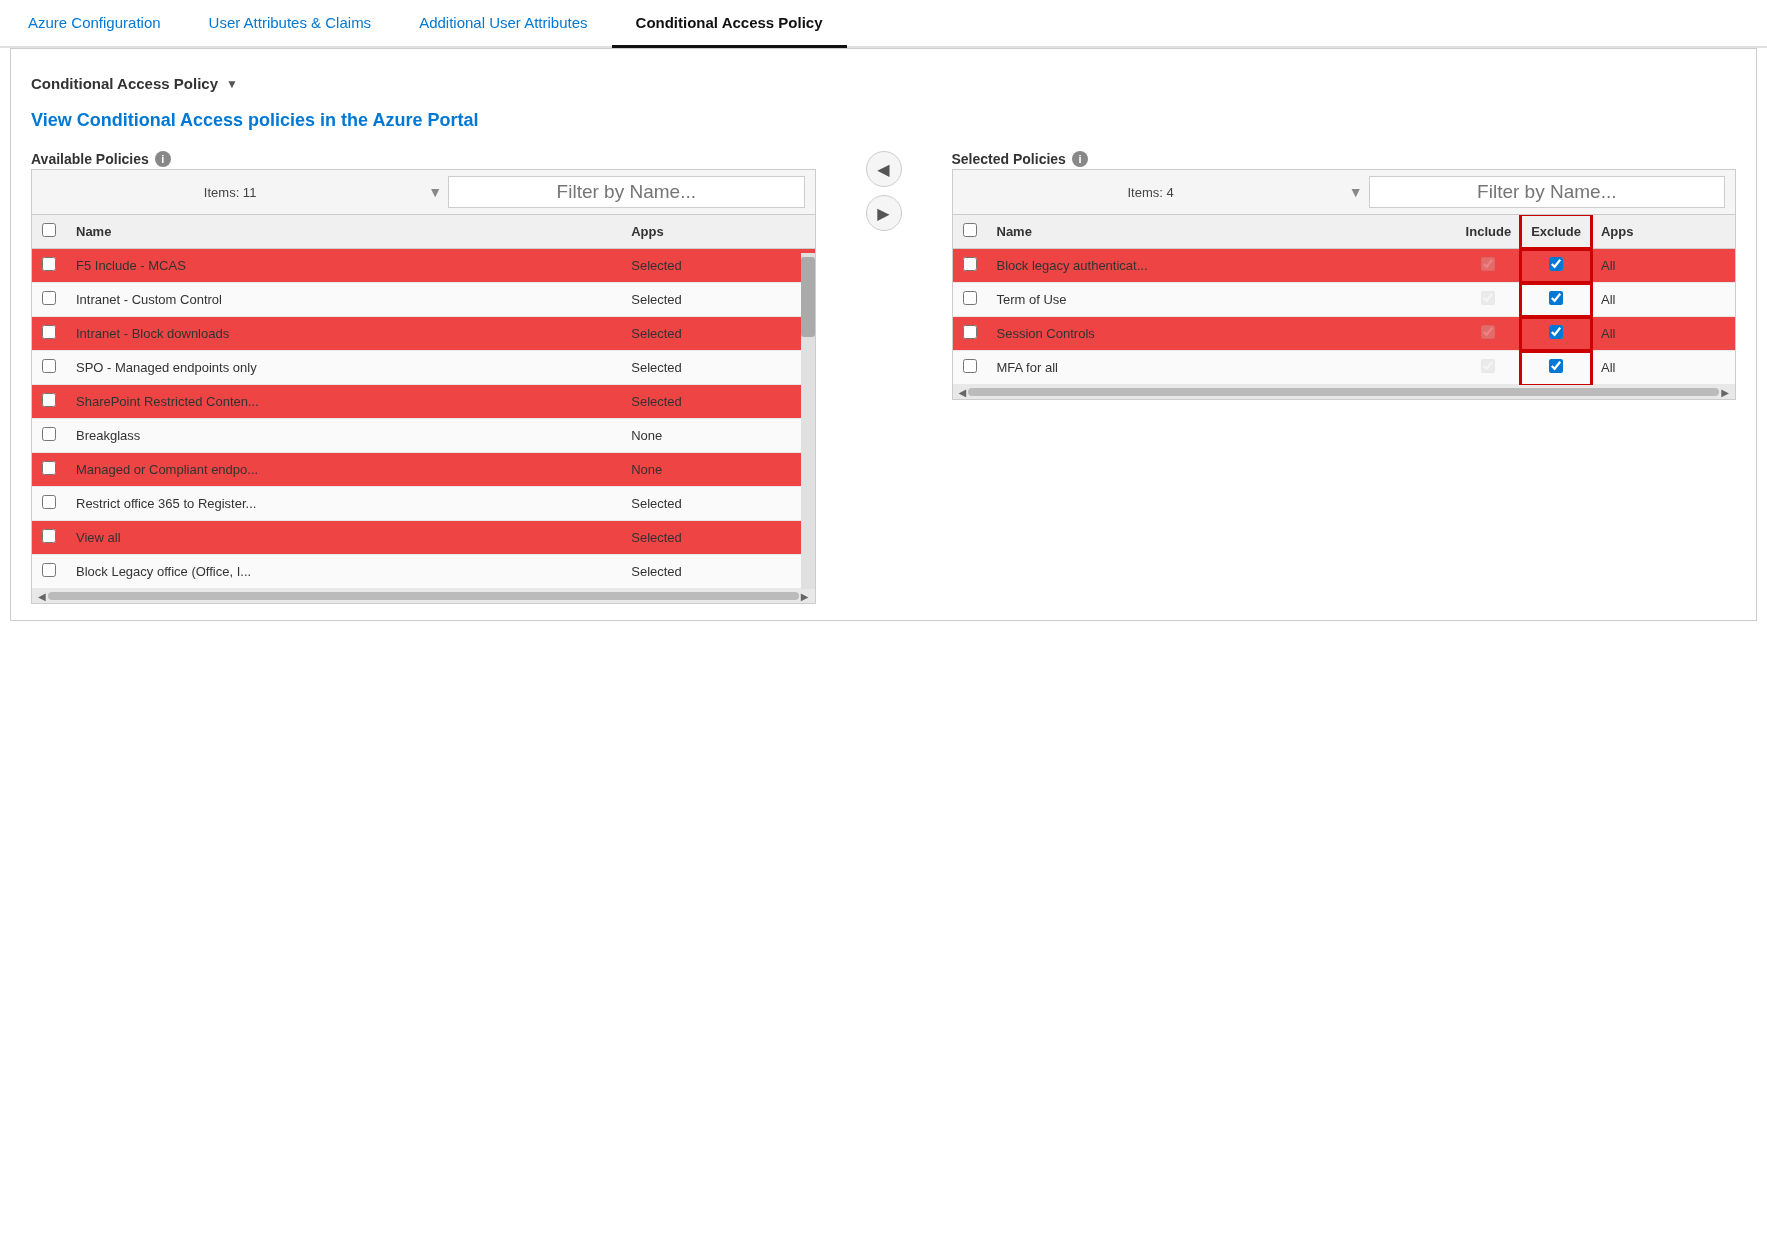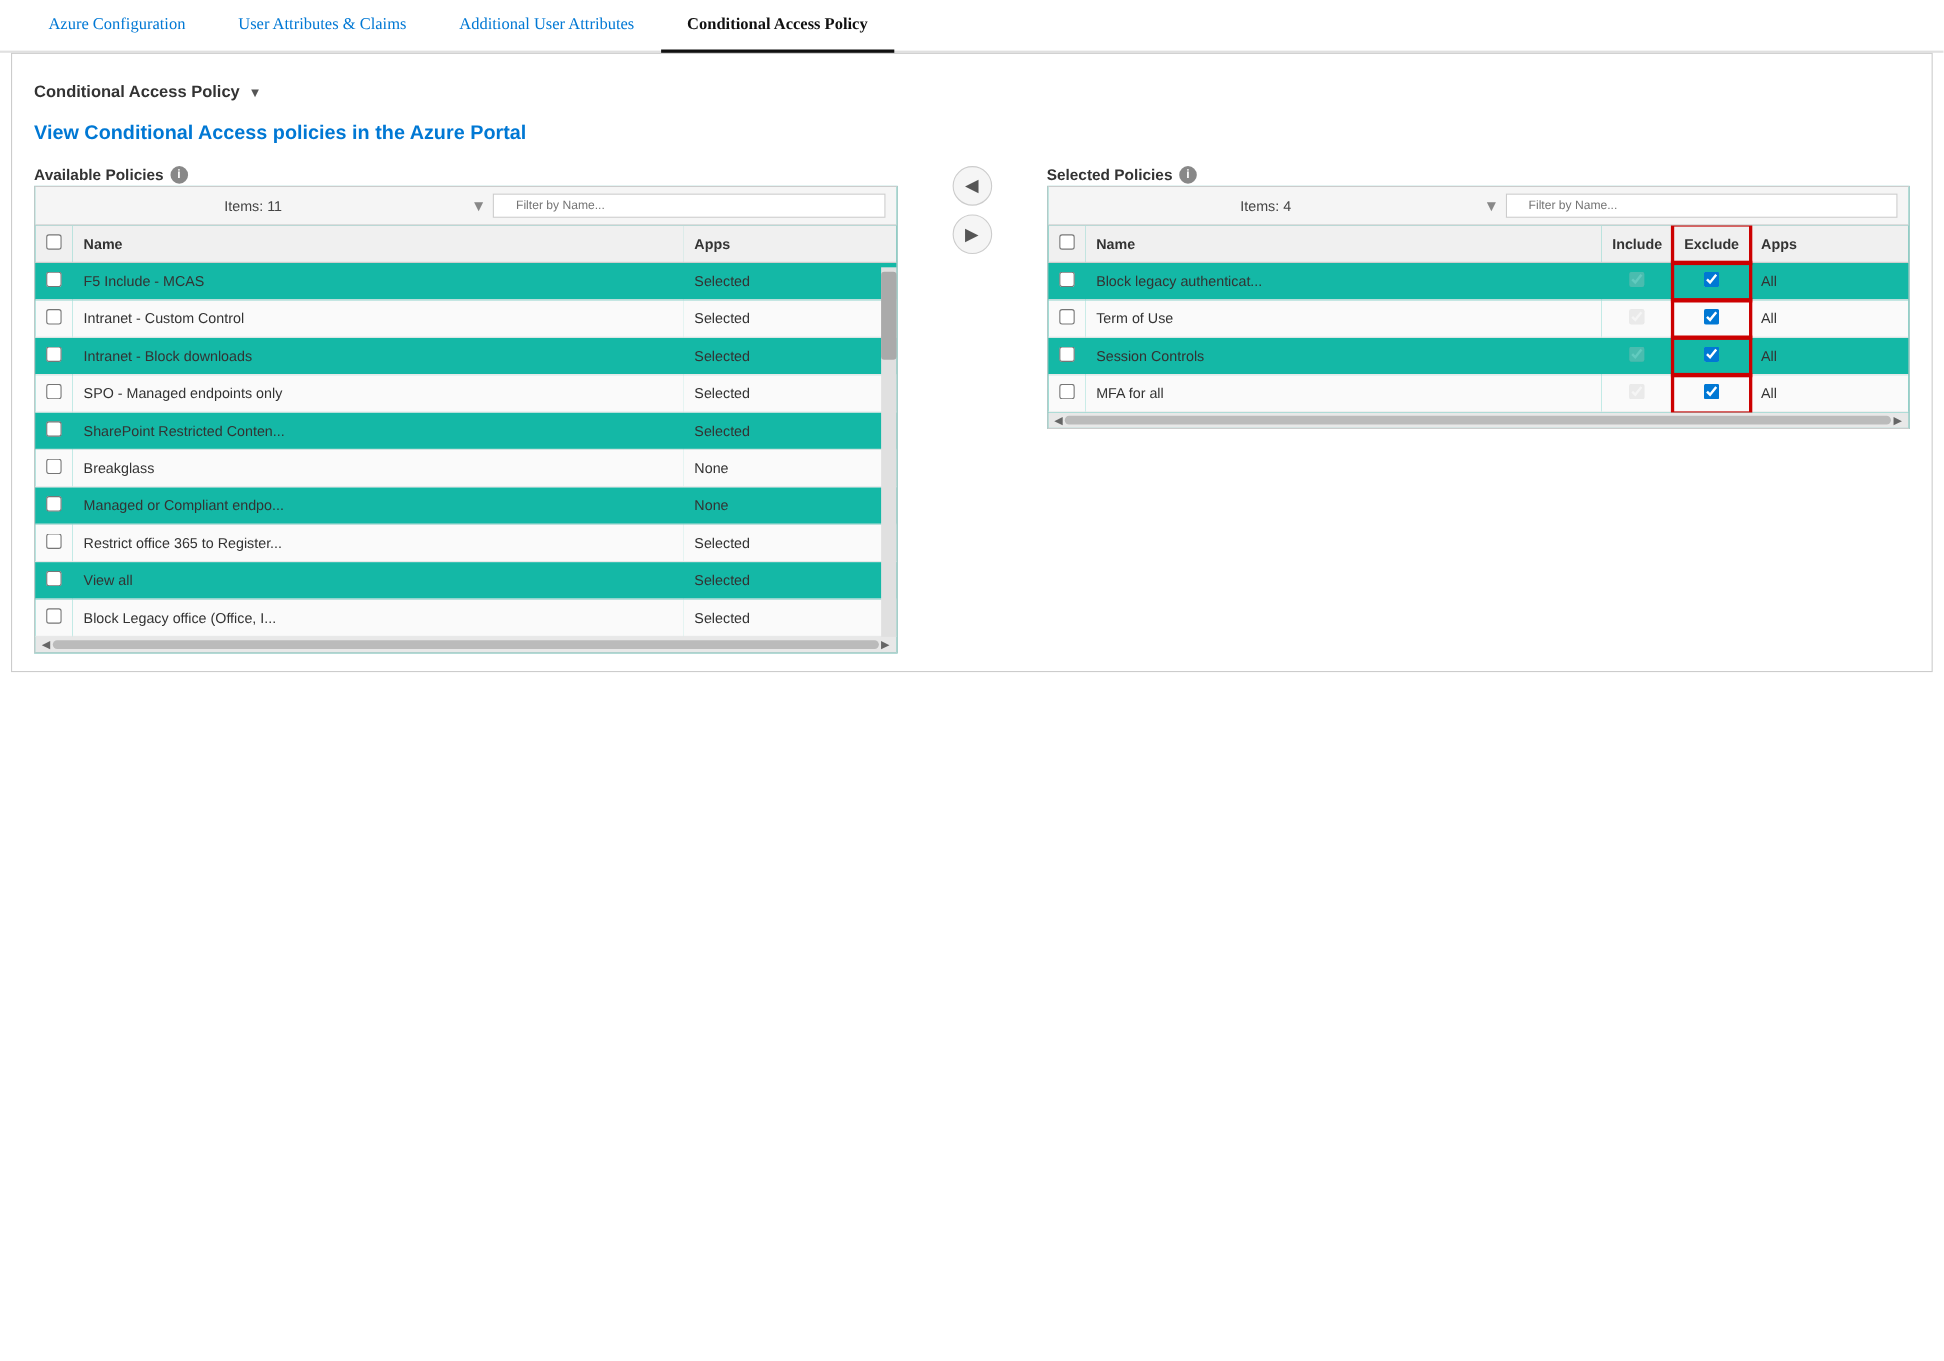--- a/index.html
+++ b/index.html
@@ -1,23 +1,22 @@
 <!DOCTYPE html>
 <html><head>
   <meta charset="utf-8">
   <style>
     * { box-sizing: border-box; margin: 0; padding: 0; }
     body { font-family: Arial, sans-serif; font-size: 14px; background: #fff; color: #333; }
 
     .top-tabs {
       display: flex;
       border-bottom: 2px solid #e0e0e0;
-      padding: 0 20px;
+      padding: 0 4px;
       background: #fff;
-      font-family: Liberation Serif, serif;
     }
     .top-tab {
       padding: 14px 24px;
       cursor: pointer;
       color: #0078d4;
       font-size: 15px;
       white-space: nowrap;
       border-bottom: 3px solid transparent;
       margin-bottom: -2px;
     }
@@ -61,21 +60,21 @@
 
     .panels-row {
       display: flex;
       gap: 40px;
       align-items: flex-start;
     }
 
     .panel {
       flex: 1;
       border: 1px solid #ccc;
-      background: #14b8a6;
+      background: #ef4444;
     }
 
     .panel-label {
       font-weight: bold;
       font-size: 14px;
       margin-bottom: 2px;
       display: flex;
       align-items: center;
       gap: 6px;
     }
@@ -112,24 +111,25 @@
 
     .filter-area {
       display: flex;
       align-items: center;
       gap: 6px;
       flex: 1;
     }
 
     .filter-input {
       border: 1px solid #ccc;
-      padding: 4px 20px;
-      font-size: 11px;
+      padding: 4px 3px;
+      font-size: 19px;
       flex: 1;
       outline: none;
+      text-align: center;
     }
 
     .filter-icon {
       color: #888;
       font-size: 14px;
     }
 
     .table-wrapper {
       overflow-y: auto;
       max-height: 520px;

